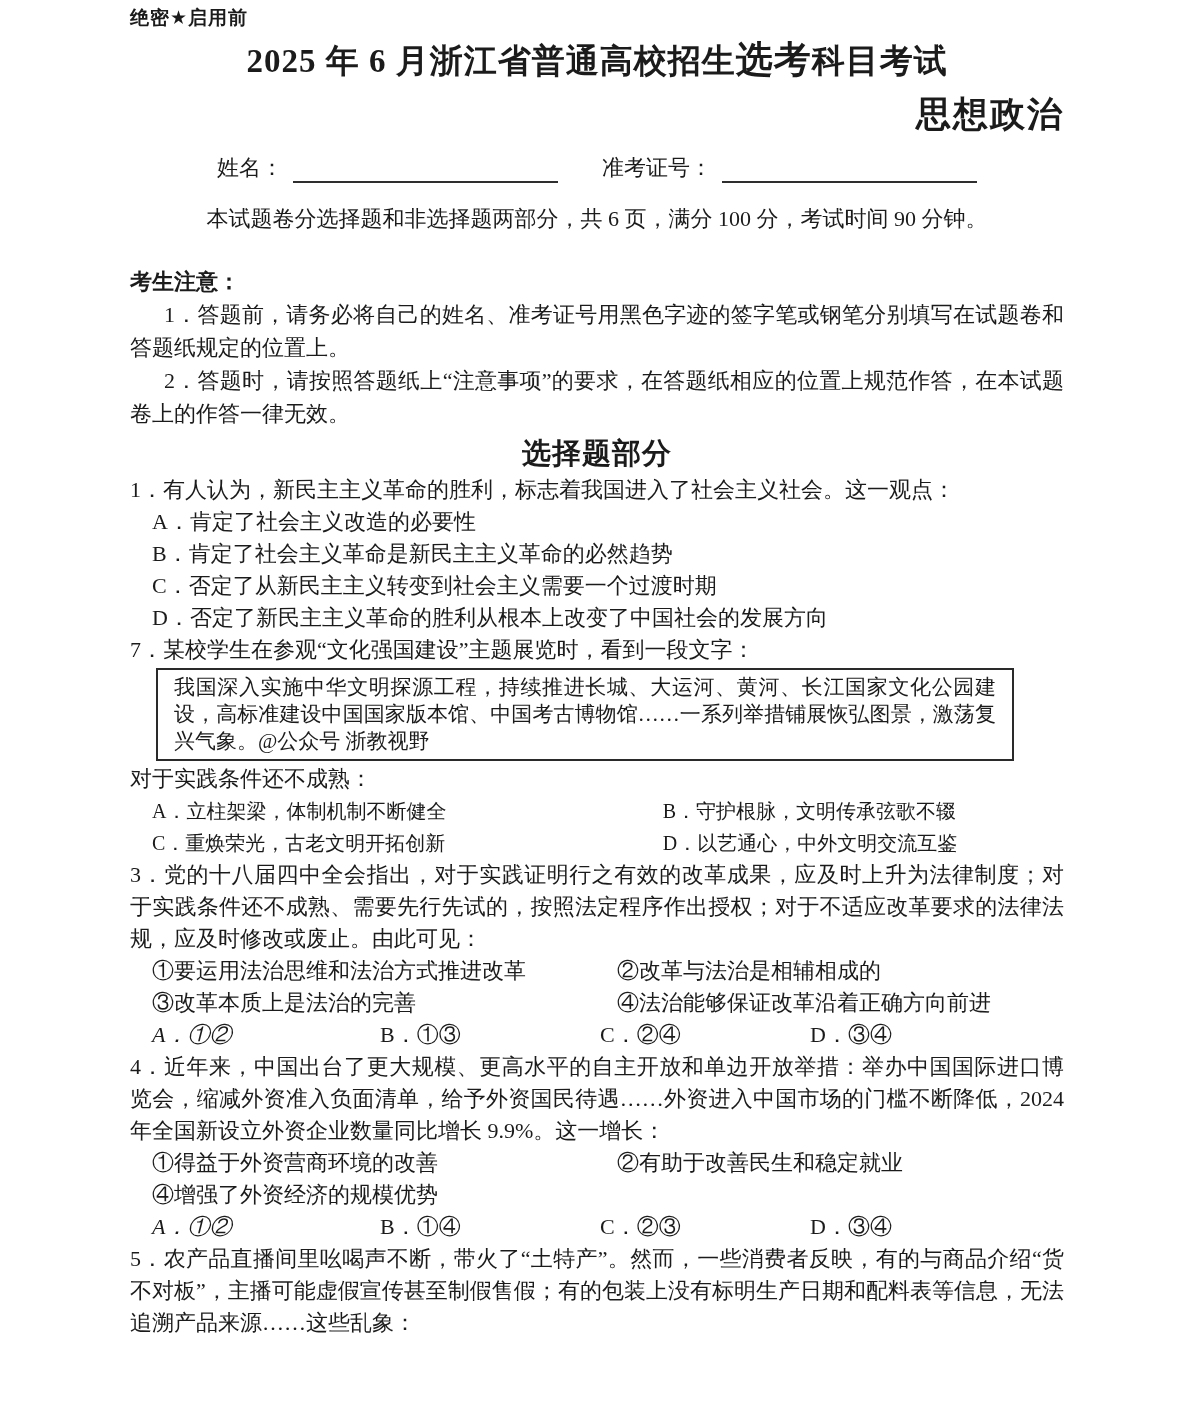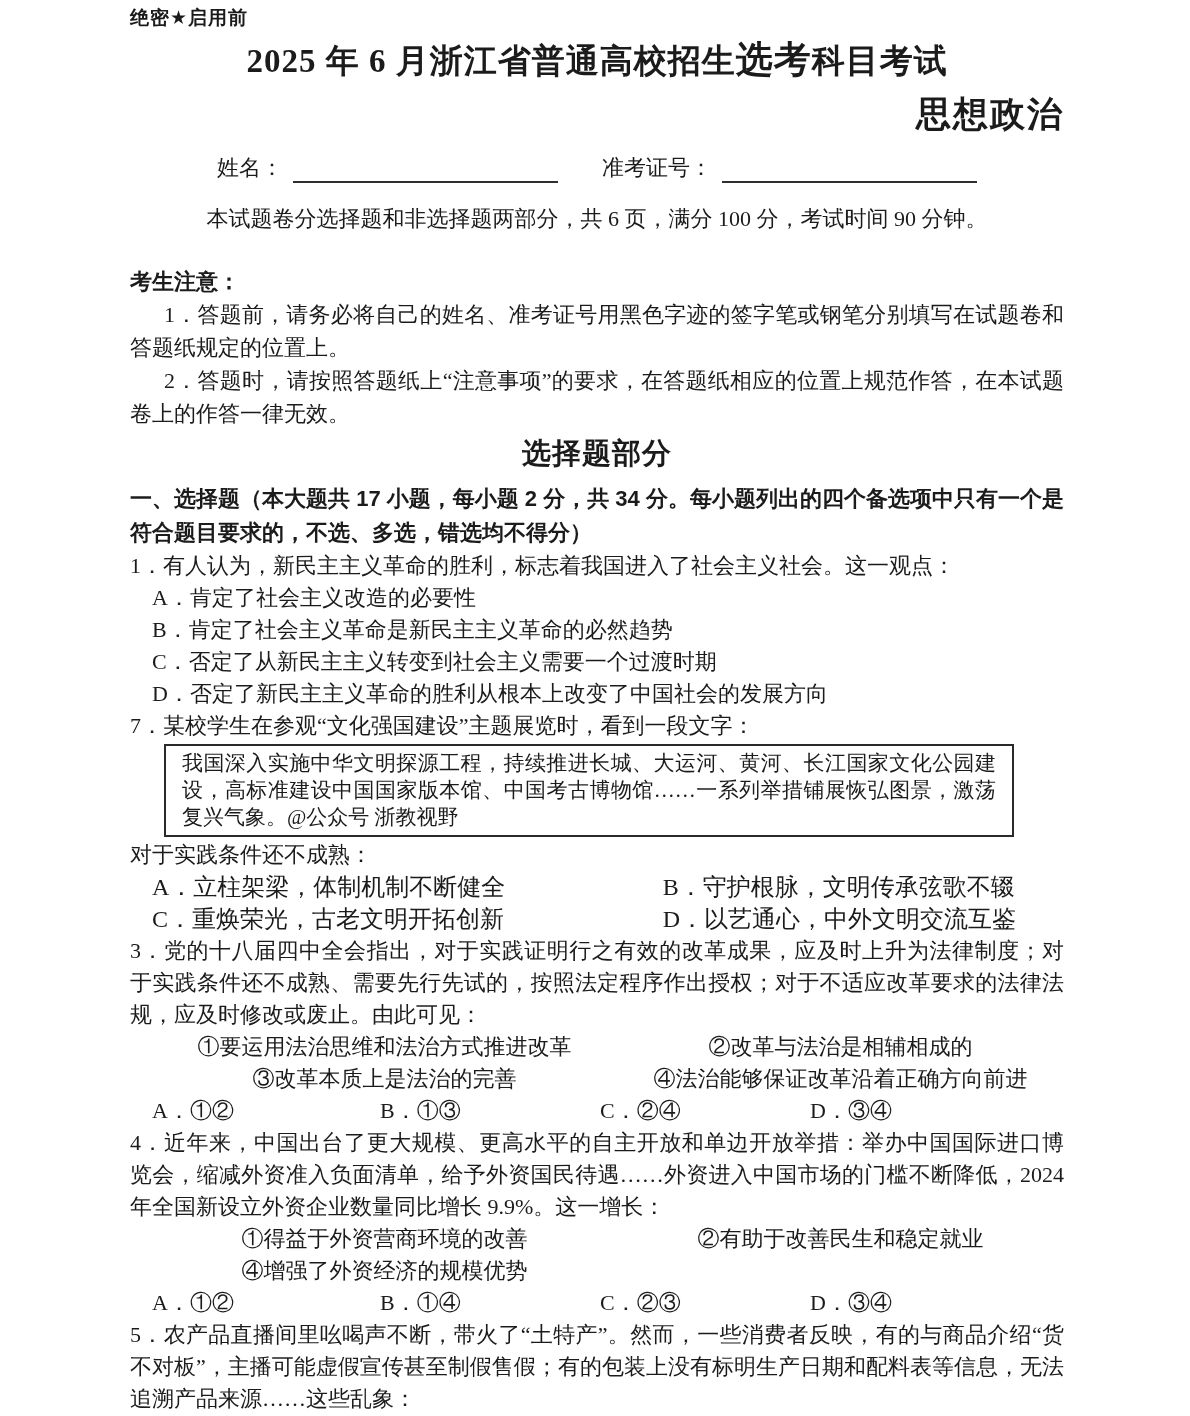--- a/index.html
+++ b/index.html
@@ -50,31 +50,31 @@
   .instruction {
     font-family:"Liberation Sans","DejaVu Sans",sans-serif;
     font-weight:700; font-size:22px; line-height:34px; margin-top:8px; text-align:justify;
   }
 
   .qtext { font-size:22px; line-height:32px; text-align:justify; }
   .opt   { font-size:22px; line-height:32px; padding-left:22px; }
 
   .quote-box {
     border:2px solid #2a2a2a;
-    margin:2px 50px 2px 34px;
+    margin:2px 50px 2px 26px;
     padding:4px 16px;
     font-size:21px; line-height:27px; text-align:justify;
   }
 
   .opt-grid  { display:grid; grid-template-columns:56% 44%; padding-left:22px;
-               font-size:24px; line-height:32px; }
+               font-size:20px; line-height:32px; }
   .stmt-grid { display:grid; grid-template-columns:51% 49%; padding-left:22px;
-               font-size:22px; line-height:32px;text-align:center; }
+               font-size:22px; line-height:32px; }
   .ans-row   { display:flex; padding-left:22px; font-size:22px; line-height:32px; }
-  .ans-row .ans-1 { width:228px; }
+  .ans-row .ans-1 { width:228px;font-style:italic; }
   .ans-row .ans-2 { width:220px; }
   .ans-row .ans-3 { width:210px; }
   .ans-row .ans-4 { flex:1; }
 </style>
 </head>
 <body>
 
 <div class="page">
 
   <div class="secret">绝密★启用前</div>
@@ -90,21 +90,20 @@
     <span class="blank blank-id"></span>
   </div>
 
   <p class="exam-info">本试题卷分选择题和非选择题两部分，共 6 页，满分 100 分，考试时间 90 分钟。</p>
 
   <div class="notice-title">考生注意：</div>
   <p class="notice-item">1．答题前，请务必将自己的姓名、准考证号用黑色字迹的签字笔或钢笔分别填写在试题卷和答题纸规定的位置上。</p>
   <p class="notice-item">2．答题时，请按照答题纸上“注意事项”的要求，在答题纸相应的位置上规范作答，在本试题卷上的作答一律无效。</p>
 
   <div class="section-title">选择题部分</div>
-  <p class="instruction">一、选择题（本大题共 17 小题，每小题 2 分，共 34 分。每小题列出的四个备选项中只有一个是符合题目要求的，不选、多选，错选均不得分）</p>
 
   <div class="question">
     <p class="qtext">1．有人认为，新民主主义革命的胜利，标志着我国进入了社会主义社会。这一观点：</p>
     <p class="opt">A．肯定了社会主义改造的必要性</p>
     <p class="opt">B．肯定了社会主义革命是新民主主义革命的必然趋势</p>
     <p class="opt">C．否定了从新民主主义转变到社会主义需要一个过渡时期</p>
     <p class="opt">D．否定了新民主主义革命的胜利从根本上改变了中国社会的发展方向</p>
   </div>
 
   <div class="question">

